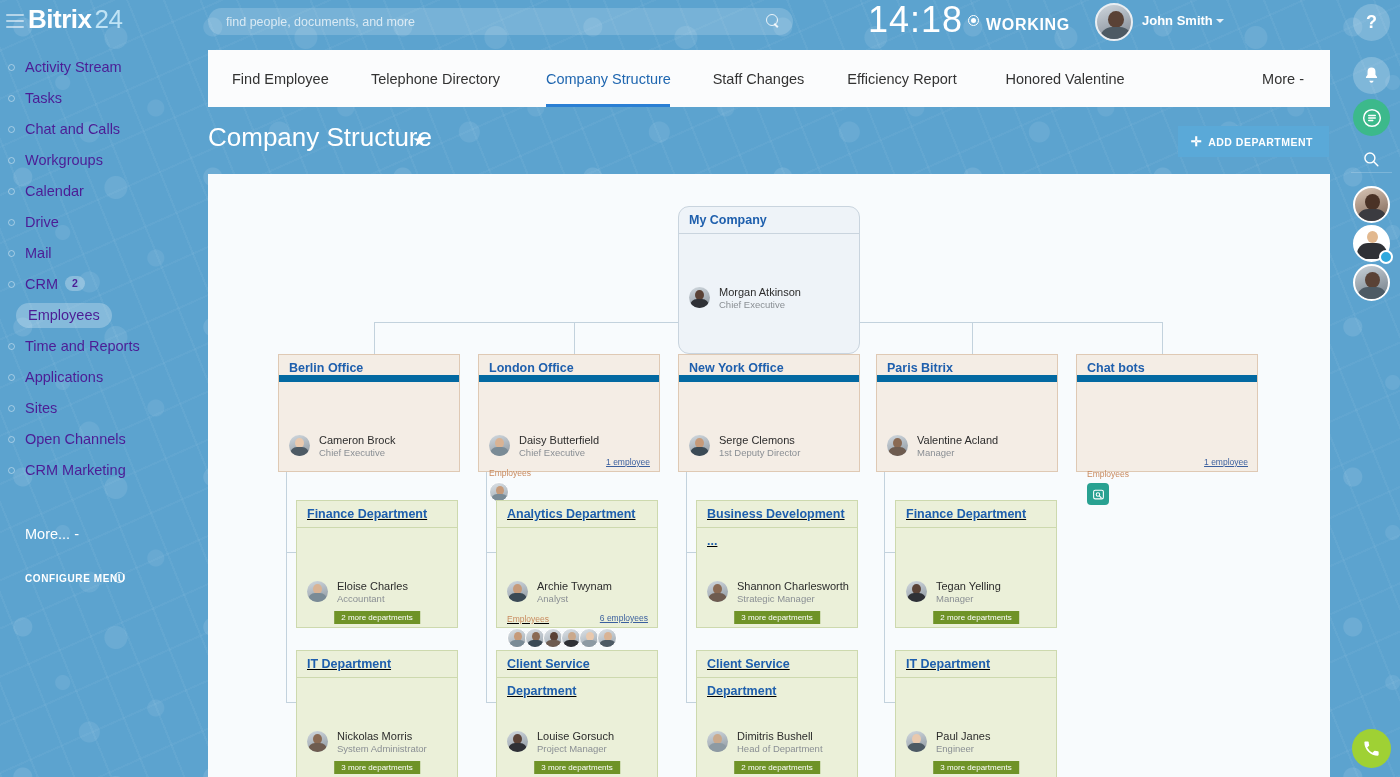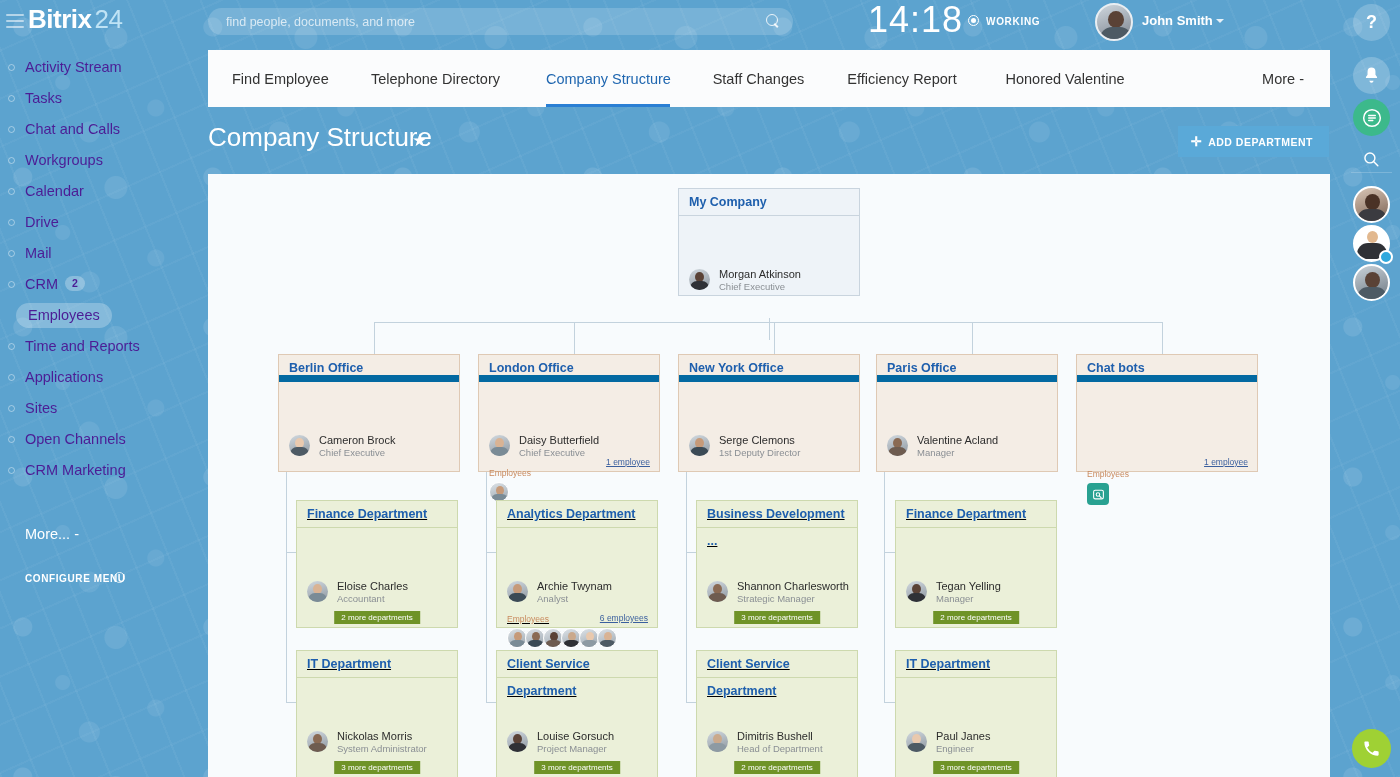--- a/index.html
+++ b/index.html
@@ -45,21 +45,21 @@
   #searchwrap input::placeholder { color:rgba(255,255,255,.72); }
   .mag { position:absolute; right:13px; top:6px; width:14px; height:14px; }
   .mag:before { content:""; position:absolute; left:0; top:0; width:10px;height:10px;
     border:1.6px solid rgba(255,255,255,.85); border-radius:50%; }
   .mag:after { content:""; position:absolute; left:9px; top:9px; width:5px;height:1.6px;
     background:rgba(255,255,255,.85); transform:rotate(45deg); transform-origin:0 0; }
 
   #clock { position:absolute; left:868px; top:-1px; font-size:36px; color:#fff; font-weight:300; letter-spacing:1px; }
   #workdot { position:absolute; left:968px; top:15px; width:11px;height:11px;border:1.6px solid #fff;border-radius:50%; }
   #workdot:after{content:"";position:absolute;left:2px;top:2px;width:5px;height:5px;background:#fff;border-radius:50%;}
-  #worklabel { position:absolute; left:986px; top:16px; font-size:10px; color:#fff; letter-spacing:.7px; font-weight:bold;text-align:center; }
+  #worklabel { position:absolute; left:986px; top:16px; font-size:16px; color:#fff; letter-spacing:.7px; font-weight:bold;text-align:center; }
 
   #uavatar { position:absolute; left:1095px; top:3px; width:38px;height:38px;border-radius:50%;
      background:linear-gradient(160deg,#cfd7de,#7d8590); border:2px solid #e9eef2; overflow:hidden; }
   #uavatar .head{position:absolute;left:11px;top:6px;width:16px;height:17px;border-radius:50%;background:#5a4236;}
   #uavatar .body{position:absolute;left:3px;top:22px;width:32px;height:18px;border-radius:12px 12px 0 0;background:#4d5a64;}
   #uname { position:absolute; left:1142px; top:13px; font-size:13px; color:#fff; font-weight:bold; }
   #ucaret { position:absolute; left:1216px; top:19px; width:0;height:0;
      border-left:4px solid transparent;border-right:4px solid transparent;border-top:4px solid rgba(255,255,255,.85); }
 
   
@@ -227,21 +227,21 @@
 </button>
 
 <div id="canvas">
     <div class="line vl" style="left: 561px; top: 144px; width: 1px; height: 22px;"></div>
     <div class="line hl" style="left: 166px; top: 148px; width: 788px; height: 1px;"></div>
     <div class="line vl" style="left: 166px; top: 148px; width: 1px; height: 32px;"></div>
     <div class="line vl" style="left: 366px; top: 148px; width: 1px; height: 32px;"></div>
     <div class="line vl" style="left: 566px; top: 148px; width: 1px; height: 32px;"></div>
     <div class="line vl" style="left: 764px; top: 148px; width: 1px; height: 32px;"></div>
     <div class="line vl" style="left: 954px; top: 148px; width: 1px; height: 32px;"></div>
-    <div class="node " style="left: 470px; top: 14px; width: 182px; height: 108px;">
+    <div class="node " style="left: 470px; top: 32px; width: 182px; height: 148px; border-radius: 11px;">
       <div class="hd">My Company</div>
       <div class="bd">
         <div class="pers">
           <div class="pav">
             <div class="h" style="background:#5a4236"></div>
             <div class="b" style="background:#2f3136"></div>
           </div>
           <span class="pname">Morgan Atkinson</span>
           <span class="ppos">Chief Executive</span>
         </div>
@@ -285,21 +285,21 @@
           <div class="pav">
             <div class="h" style="background:#c69a79"></div>
             <div class="b" style="background:#3b4a55"></div>
           </div>
           <span class="pname">Serge Clemons</span>
           <span class="ppos">1st Deputy Director</span>
         </div>
       </div>
     </div>
     <div class="node office" style="left: 668px; top: 180px; width: 182px; height: 118px;">
-      <div class="hd">Paris Office</div>
+      <div class="hd">Paris Bitrix</div>
       <div class="bd">
         <div class="pers">
           <div class="pav">
             <div class="h" style="background:#8a6a53"></div>
             <div class="b" style="background:#6e5c50"></div>
           </div>
           <span class="pname">Valentine Acland</span>
           <span class="ppos">Manager</span>
         </div>
       </div>

